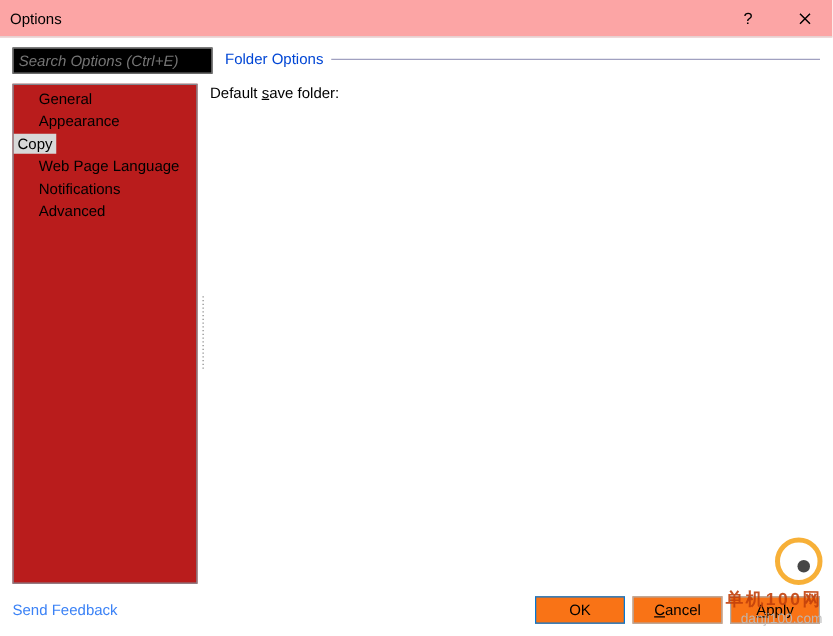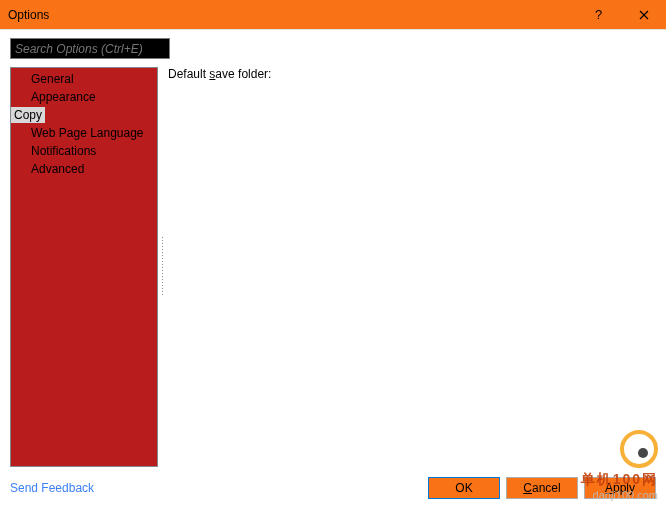--- a/index.html
+++ b/index.html
@@ -10,21 +10,21 @@
   width: 666px;
   height: 509px;
   overflow: hidden;
   position: relative;
 }
 .titlebar {
   height: 30px;
   display: flex;
   align-items: center;
   padding: 0 0 0 8px;
-  background: #f97316;
+  background: #fca5a5;
   border-bottom: 1px solid #e0e0e0;
 }
 .titlebar .title { flex: 1; font-size: 12px; color: #000; }
 .titlebar .tbtn {
   width: 45px; height: 30px;
   display: flex; align-items: center; justify-content: center;
   color: #000; font-size: 13px;
 }
 .content {
   position: absolute;
@@ -153,20 +153,24 @@
   <div class="tbtn">
     <svg width="10" height="10" viewBox="0 0 10 10">
         <path d="M1 1 L9 9 M9 1 L1 9" stroke="#000" stroke-width="1.2"></path>
       </svg>
   </div>
 </div>
 
 <div class="content">
   <div class="top-row">
     <input class="search-box" placeholder="Search Options (Ctrl+E)" style="">
+    <div class="section-header">
+      <span class="lbl">Folder Options</span>
+      <span class="line"></span>
+    </div>
   </div>
 
   <div class="body-row">
     <div class="nav-panel">
       <div class="nav-item">General</div>
       <div class="nav-item">Appearance</div>
       <div class="nav-item sel-wrap"><span class="nav-item selected" style="margin:0">Copy</span></div>
       <div class="nav-item">Web Page Language</div>
       <div class="nav-item">Notifications</div>
       <div class="nav-item">Advanced</div>

